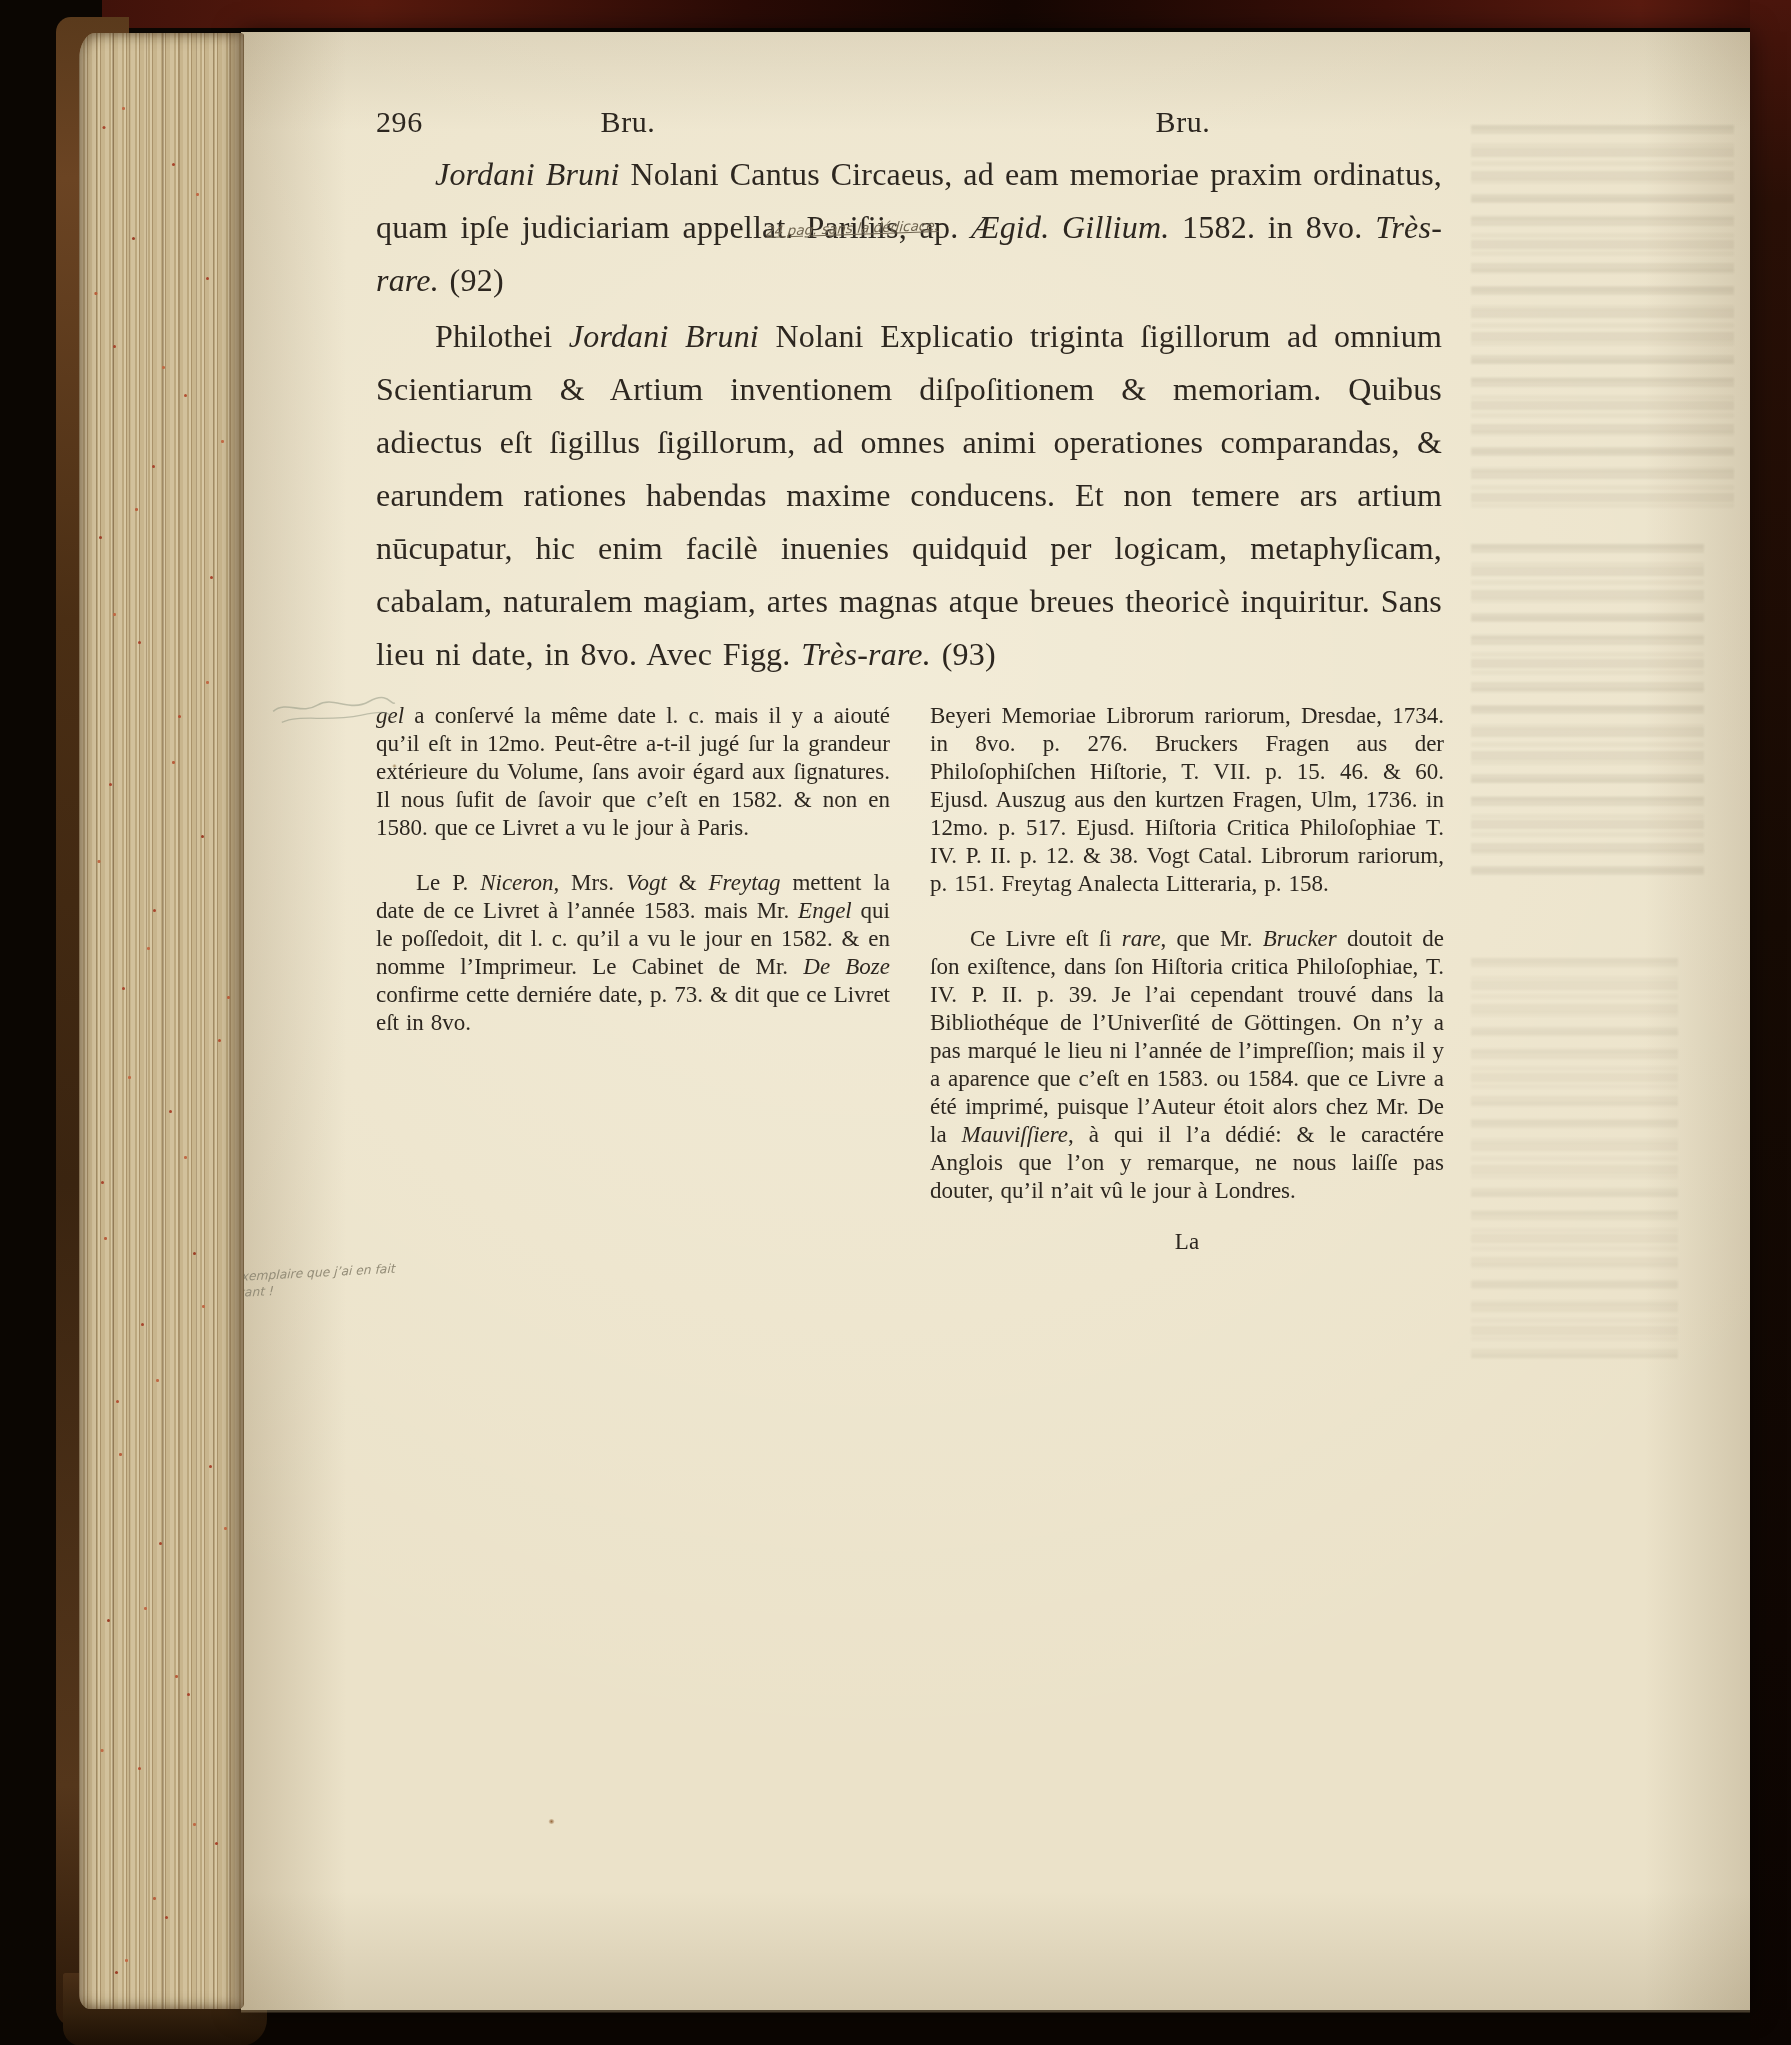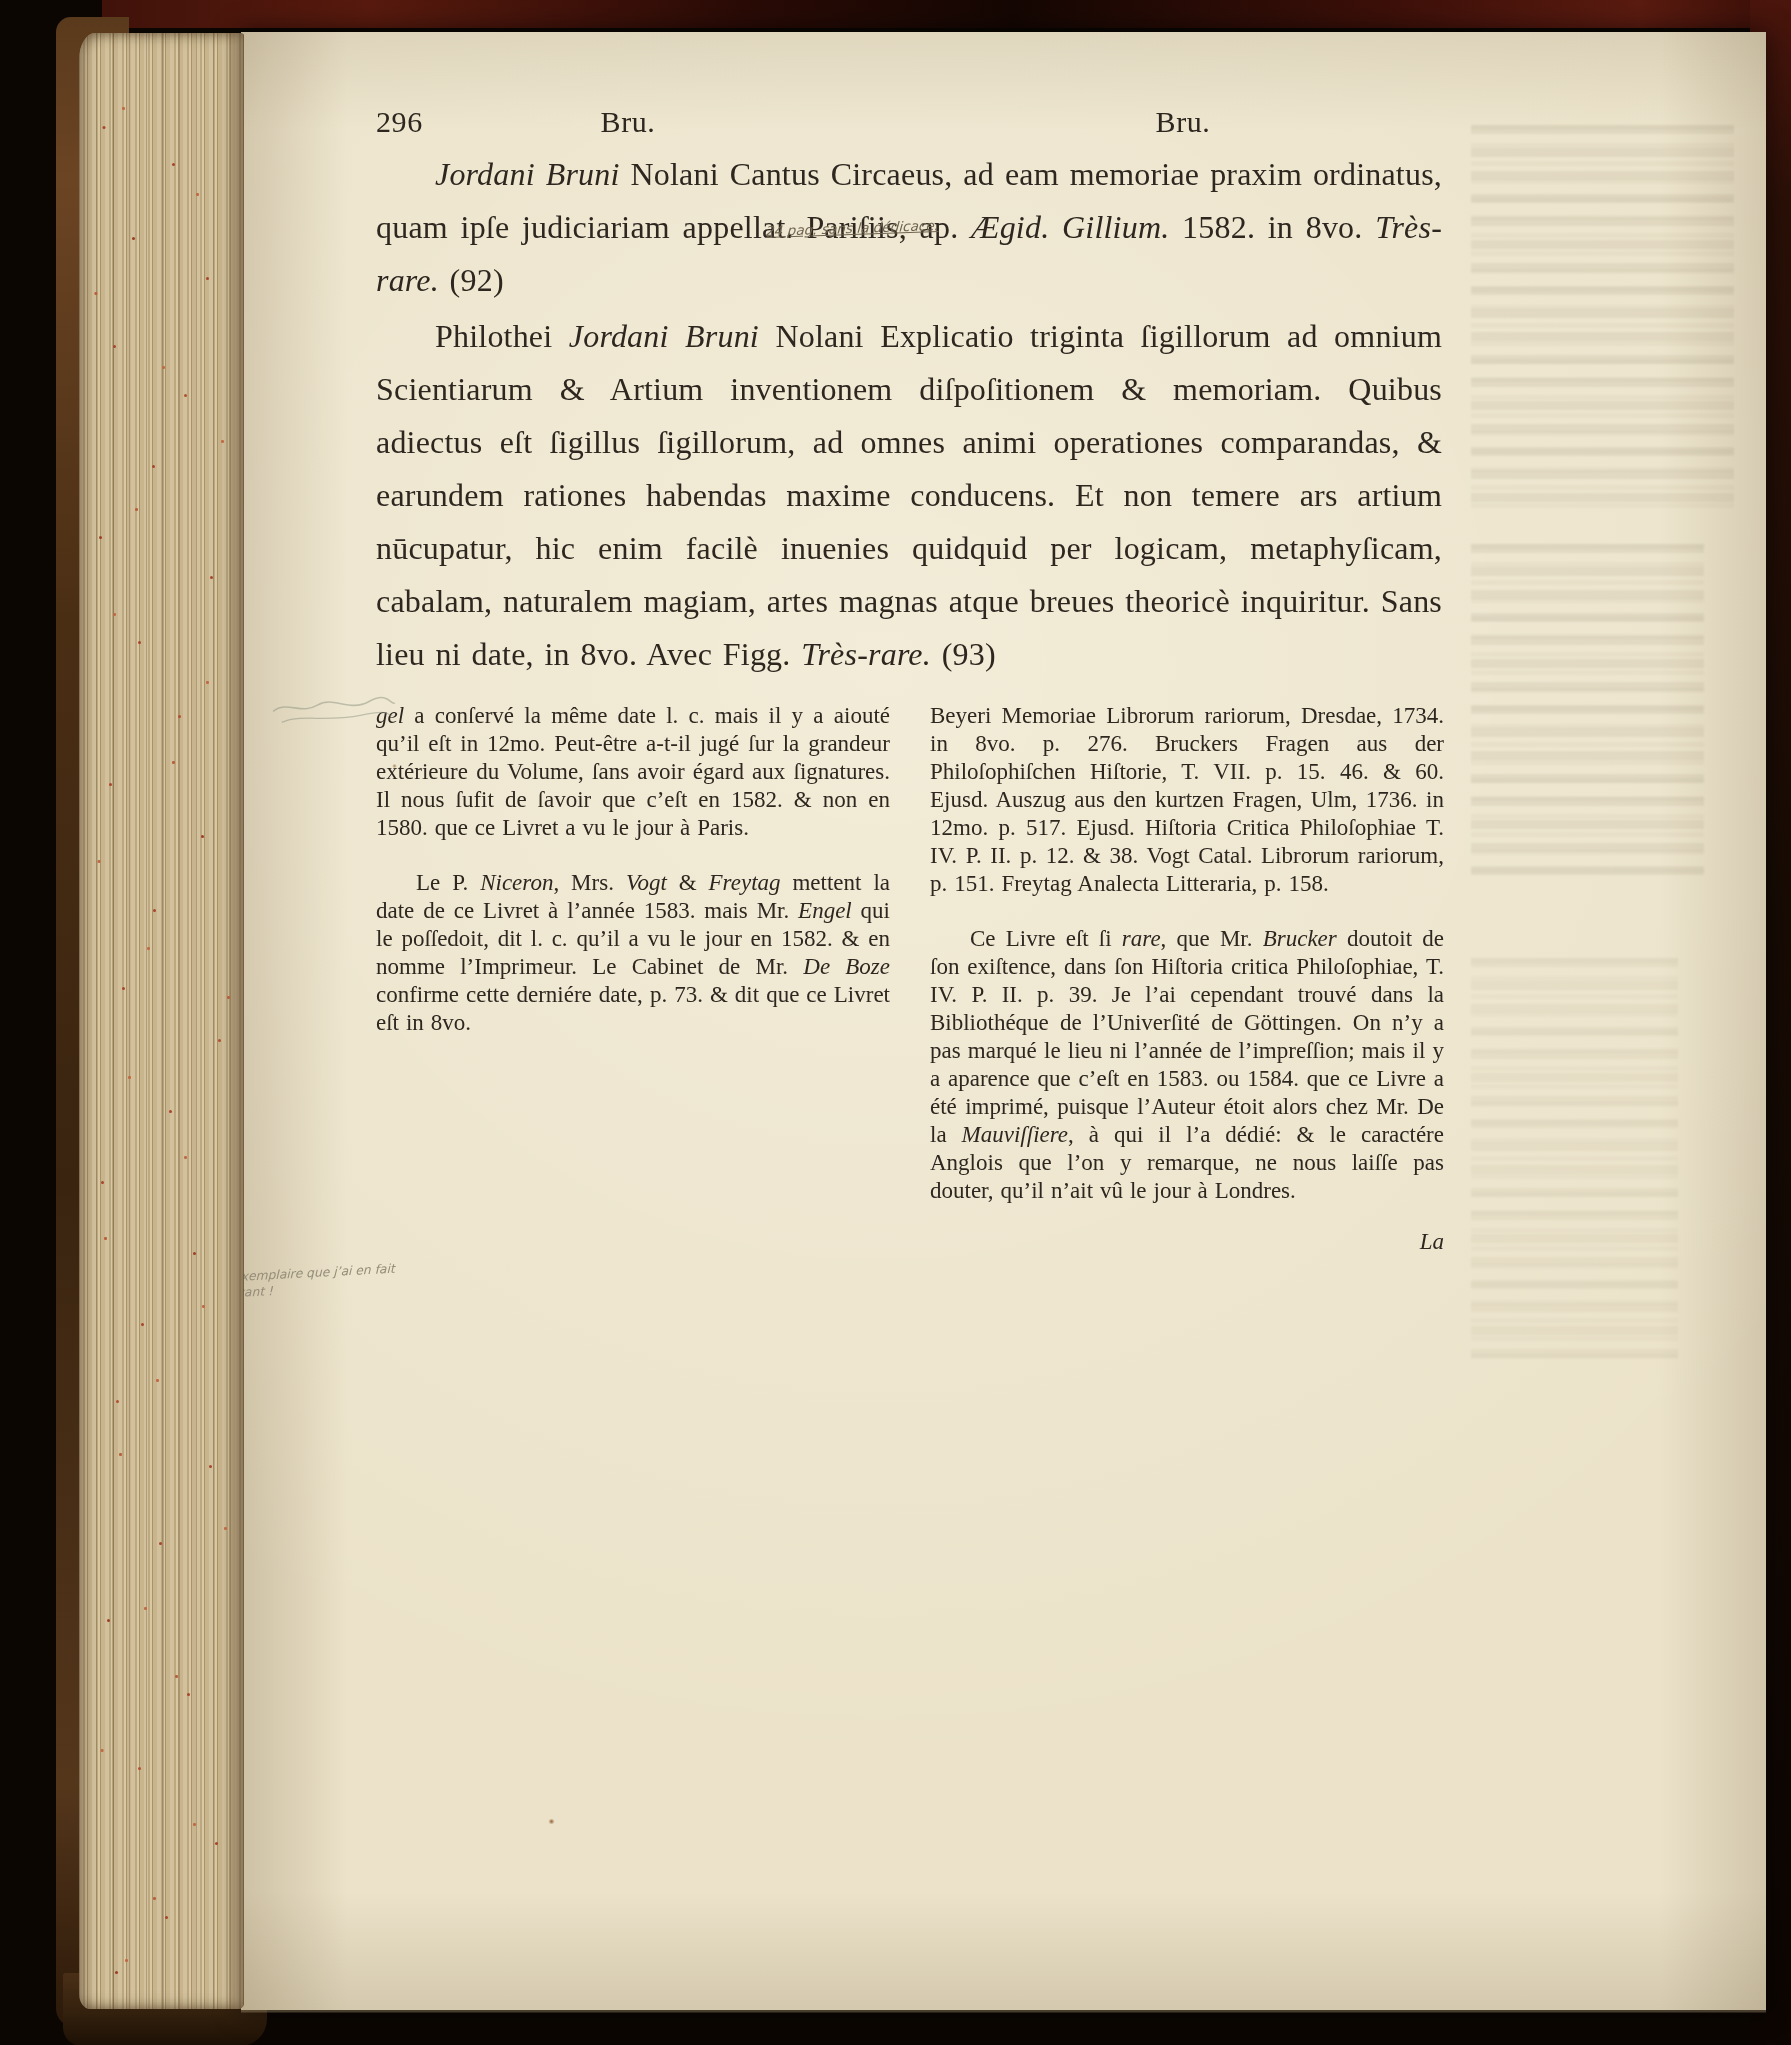--- a/index.html
+++ b/index.html
@@ -57,21 +57,20 @@
     49px 1043px 0 0 #c06a45,105px 1123px 0 0 #c06a45,25px 1204px 0 0 #b85f3c,123px 1272px 0 0 #c06a45,
     77px 1346px 0 0 #c06a45,40px 1420px 0 0 #b85f3c,145px 1494px 0 0 #c06a45,65px 1574px 0 0 #c06a45,
     96px 1642px 0 0 #b85f3c,21.6px 1716px 0 0 #c06a45,114px 1790px 0 0 #c06a45,74px 1864px 0 0 #b85f3c,
     46px 1926px 0 0 #c06a45;}
 
   
   .page{
     position:absolute;left:241px;top:32px;width:1509px;height:1978px;z-index:2;
     background:var(--paper,#ebe2c9);
     box-shadow:0 2.5px 0 rgba(190,170,130,.35), 0 0 25px rgba(0,0,0,.6);
-    padding-left:16px;
   }
   .page-shade{
     position:absolute;inset:0;pointer-events:none;
     background:
       radial-gradient(120% 90% at 42% 32%,rgba(255,252,240,.38),rgba(255,252,240,0) 62%),
       linear-gradient(90deg,rgba(120,95,55,.26),rgba(120,95,55,0) 7%,rgba(120,95,55,0) 93%,rgba(110,90,55,.20)),
       linear-gradient(180deg,rgba(110,90,55,.14),rgba(110,90,55,0) 5%,rgba(110,90,55,0) 94%,rgba(110,90,55,.18));
   }
 
   
@@ -106,21 +105,21 @@
   .catchword{text-align:right;font-style:italic;margin-top:1.2px;}
 
   .fn-col{
     position:absolute;top:670px;width:514px;
     font-size:23px;line-height:28px;text-align:justify;word-spacing:1.2px;
   }
   .fn-left{left:135px;}
   .fn-right{left:689px;}
   .fn-para{margin-bottom:27px;}
   .fn-para.find{text-indent:40px;}
-  .catchword-sm{text-align:right;margin-top:-3.7px;font-style:italic;}
+  .catchword-sm{text-align:center;margin-top:-3.7px;}
 
   
   .hand{
     position:absolute;font-family:"DejaVu Sans",sans-serif;font-style:italic;
     pointer-events:none;
   }
   .interlinear{
     left:525px;top:189px;font-size:13.6px;line-height:15px;
     color:var(--annotation_ink,#6f6450);
     transform:rotate(-2deg) skewX(-7deg);

